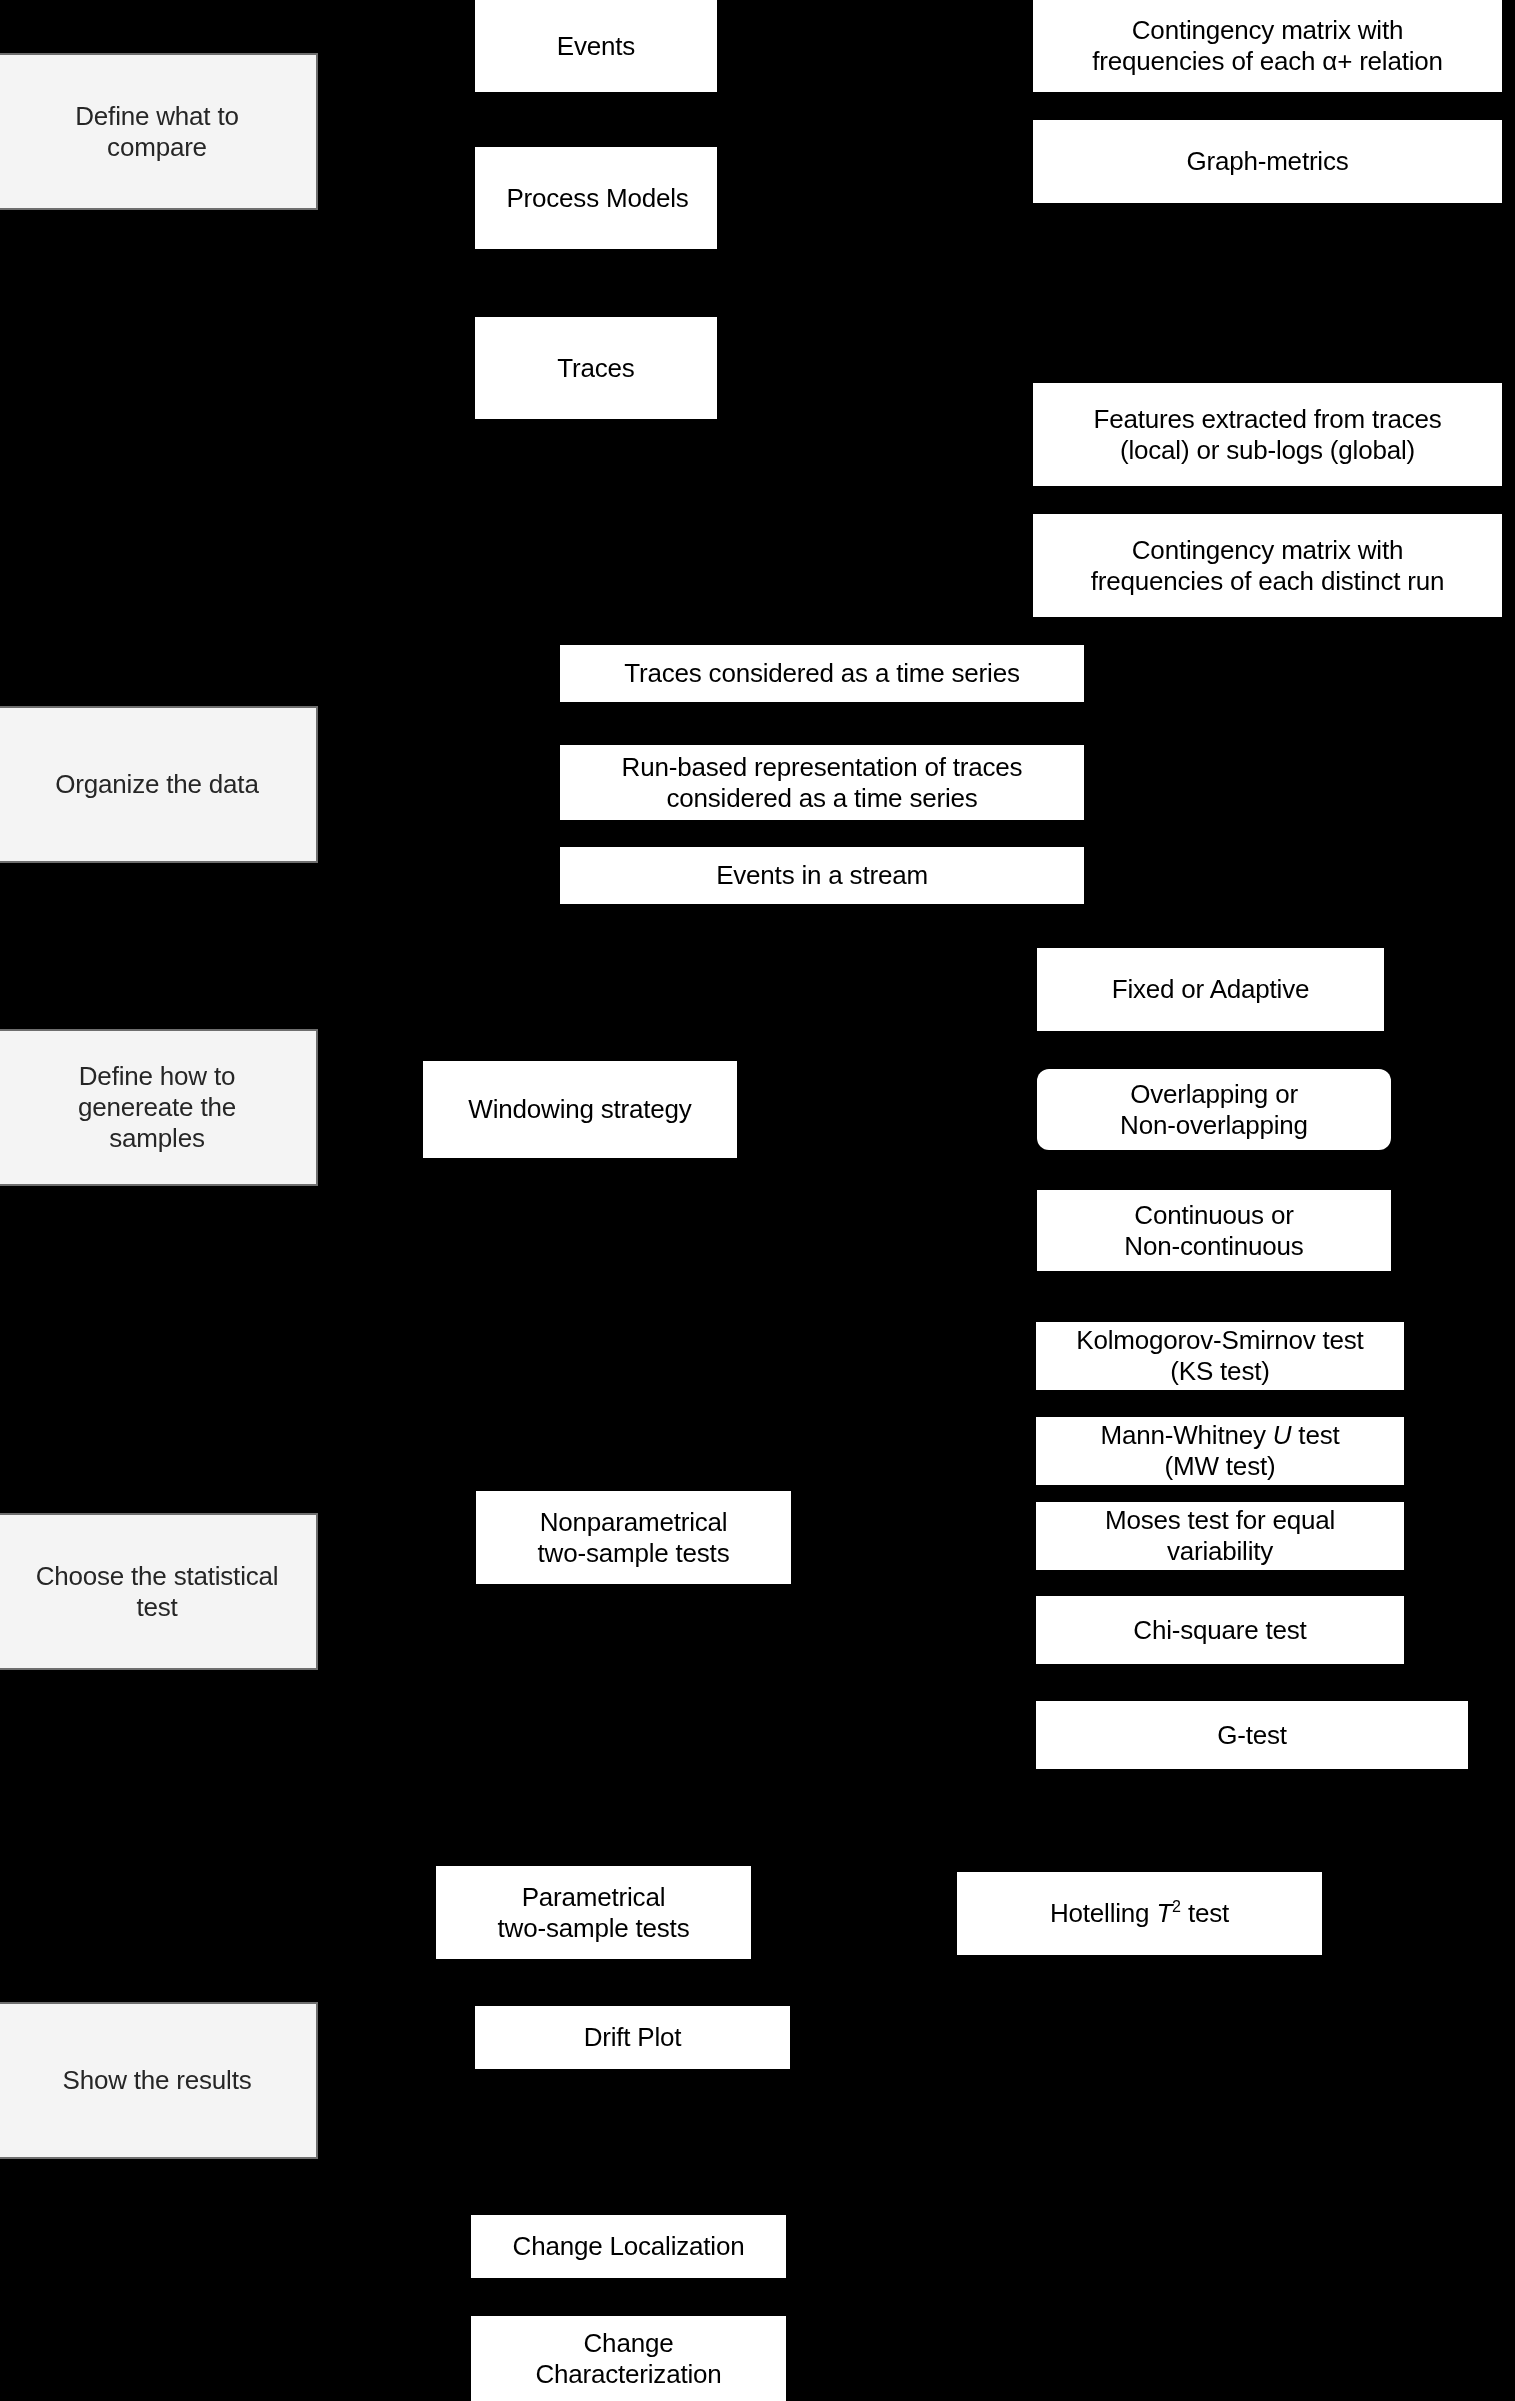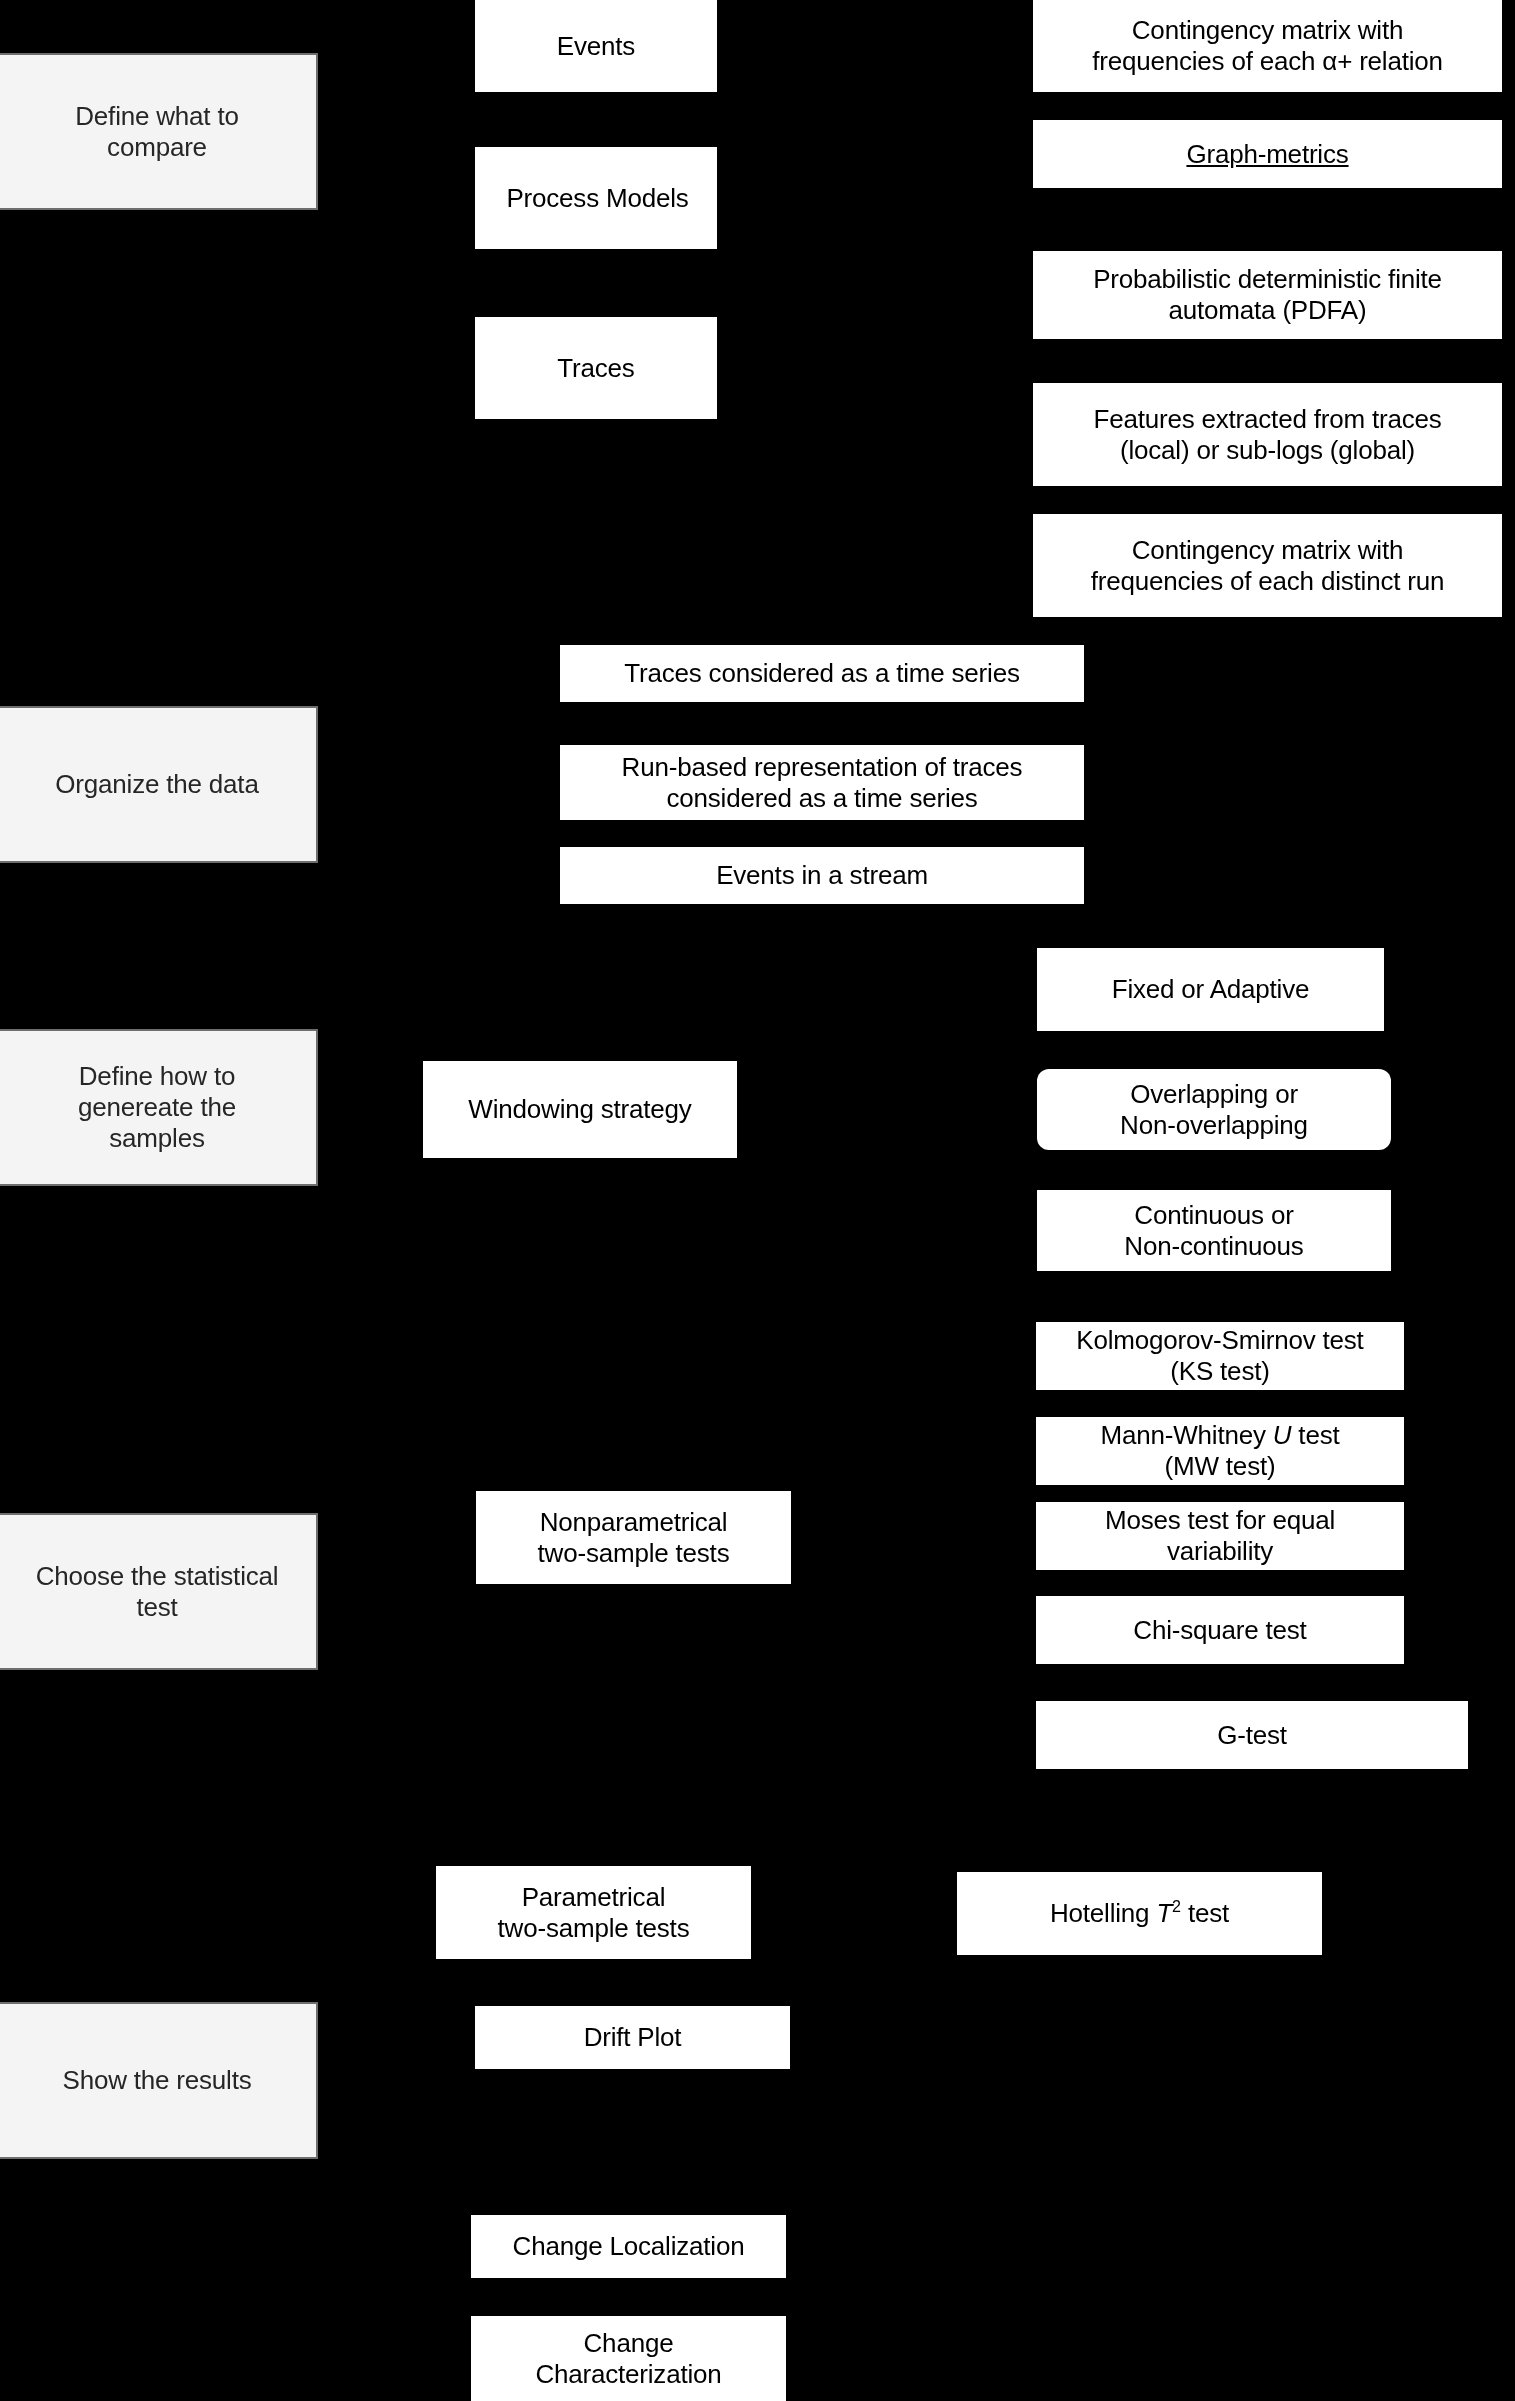--- a/index.html
+++ b/index.html
@@ -135,28 +135,24 @@
   <div class="node plain" style="left:471px; top:2316px; width:315px; height:85px;">
     <span class="lbl">Change
 Characterization</span>
   </div>
 
   <div class="node plain" style="left:1033px; top:0px; width:469px; height:92px;">
     <span class="lbl">Contingency matrix with
 frequencies of each α+ relation</span>
   </div>
 
-  <div class="node plain" style="left:1033px; top:120px; width:469px; height:68px;text-decoration:underline;">
+  <div class="node plain" style="left:1033px; top:120px; width:469px; height:83px;">
     <span class="lbl">Graph-metrics</span>
   </div>
 
-  <div class="node plain" style="left:1033px; top:251px; width:469px; height:88px;">
-    <span class="lbl">Probabilistic deterministic finite
-automata (PDFA)</span>
-  </div>
 
   <div class="node plain" style="left:1033px; top:383px; width:469px; height:103px;">
     <span class="lbl">Features extracted from traces
 (local) or sub-logs (global)</span>
   </div>
 
   <div class="node plain" style="left:1033px; top:514px; width:469px; height:103px;">
     <span class="lbl">Contingency matrix with
 frequencies of each distinct run</span>
   </div>

